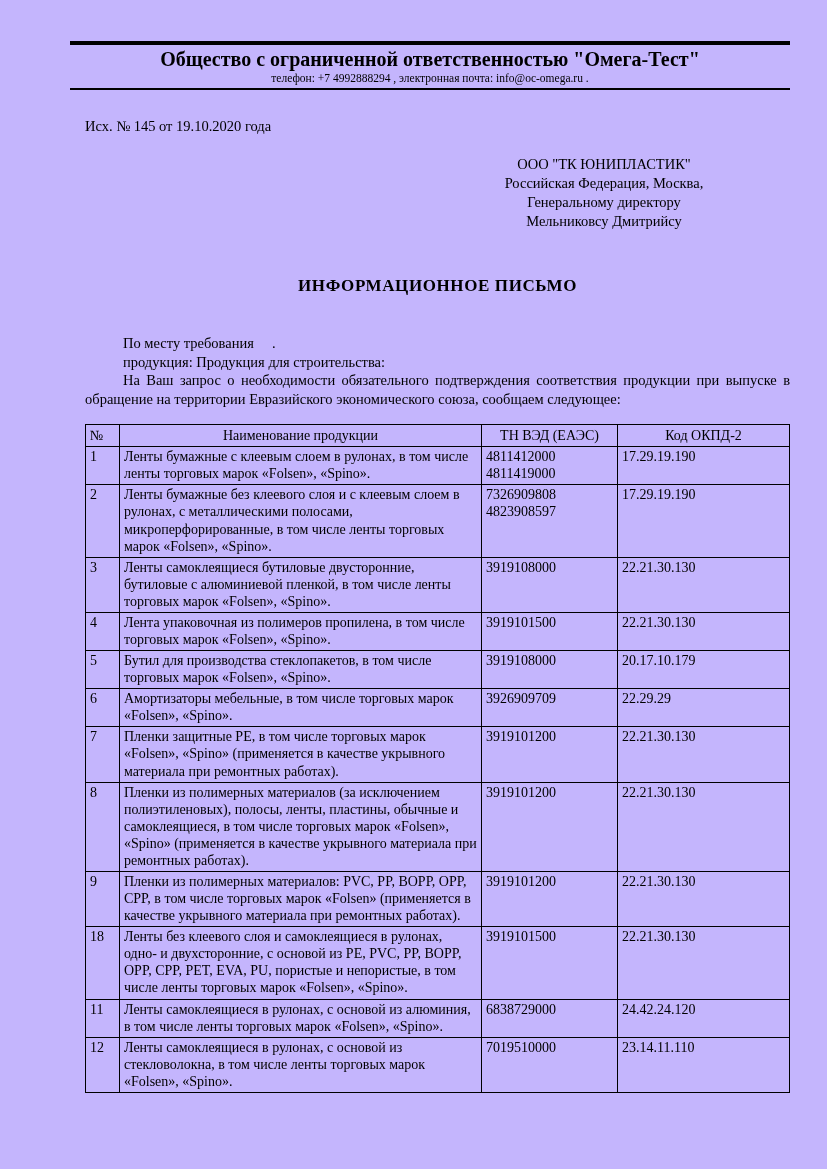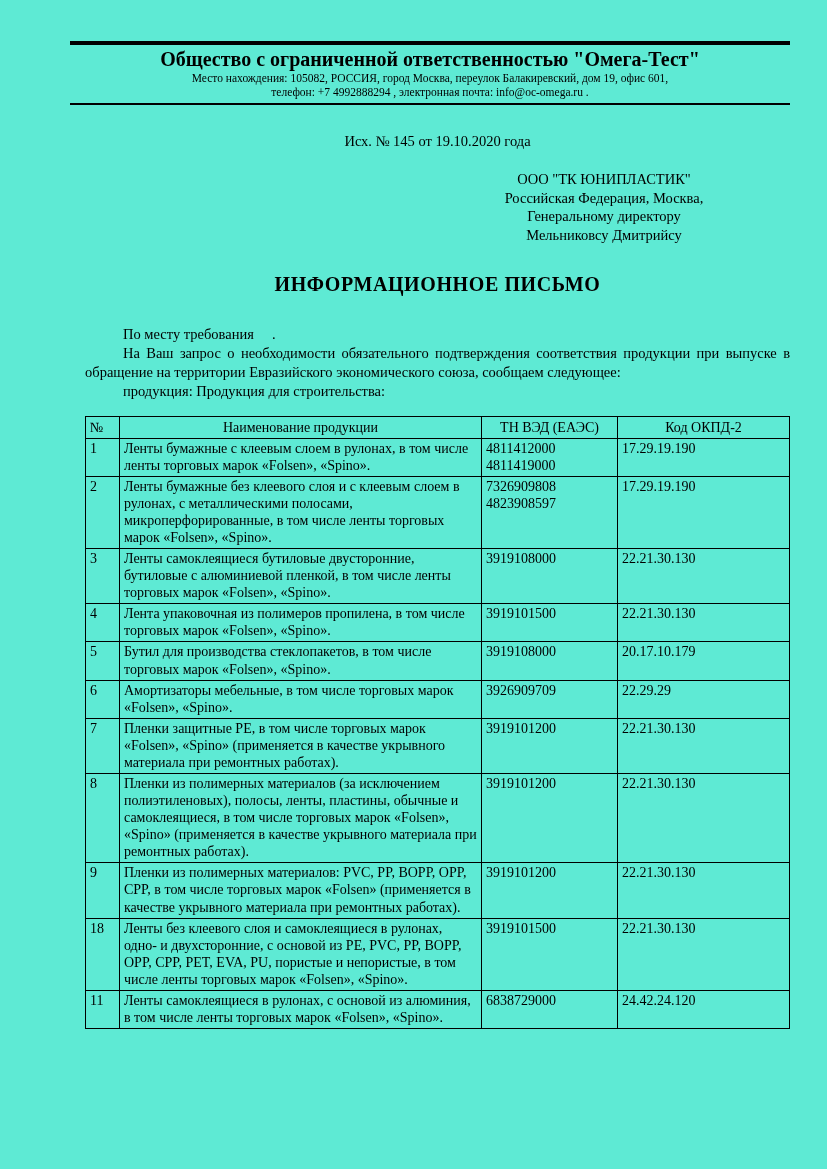--- a/index.html
+++ b/index.html
@@ -6,21 +6,21 @@
   html, body { background: #ffffff; }
   body {
     width: 827px; height: 1169px;
     font-family: "Liberation Serif", serif;
     color: #000;
     overflow: hidden;
   }
   .page {
     width: 827px; height: 1169px;
     padding: 41px 37px 20px 70px;
-    background: #5eead4;
+    background: #c4b5fd;
   }
   
   .letterhead {
     border-top: 4px solid #000;
     padding-top: 3px;
     text-align: center;
   }
   .company-name {
     font-size: 20px;
     font-weight: bold;
@@ -32,39 +32,38 @@
   }
   .letterhead-rule {
     border-bottom: 2px solid #000;
     margin-top: 3px;
   }
   
   .content { margin-left: 15px; }
   .ref-number {
     margin-top: 28px;
     font-size: 14.5px;
-    text-align: center;
   }
   .recipient {
     margin-top: 20px;
     margin-left: auto;
     width: 372px;
     text-align: center;
     font-size: 14.5px;
     line-height: 1.3;
   }
   .letter-title {
-    margin-top: 28px;
+    margin-top: 45px;
     text-align: center;
-    font-size: 20px;
+    font-size: 17px;
     font-weight: bold;
     letter-spacing: 0.6px;
   }
   .paras {
-    margin-top: 29px;
+    margin-top: 38px;
     font-size: 14.5px;
     line-height: 1.3;
   }
   p.para {
     text-indent: 38px;
     text-align: justify;
   }
   p.para.preserve { white-space: pre-wrap; text-align: left; }
   
   .table-wrap { margin-top: 15px; }
@@ -89,42 +88,41 @@
   td.col-tnved { white-space: pre-line; }
   td.col-okpd { }
 </style>
 </head>
 <body>
 
 <div class="page">
 
   <div class="letterhead">
     <div class="company-name">Общество с ограниченной ответственностью "Омега-Тест"</div>
-    <div class="addr">Место нахождения: 105082, РОССИЯ, город Москва, переулок Балакиревский, дом 19, офис 601,</div>
     <div class="addr">телефон:  +7 4992888294 , электронная почта: info@oc-omega.ru .</div>
     <div class="letterhead-rule"></div>
   </div>
 
   <div class="content">
 
     <div class="ref-number">Исх. № 145 от 19.10.2020 года</div>
 
     <div class="recipient">
       <div>ООО "ТК ЮНИПЛАСТИК"</div>
       <div>Российская Федерация, Москва,</div>
       <div>Генеральному директору</div>
       <div>Мельниковсу Дмитрийсу</div>
     </div>
 
     <div class="letter-title">ИНФОРМАЦИОННОЕ ПИСЬМО</div>
 
     <div class="paras">
       <p class="para preserve">По месту требования     .</p>
+      <p class="para">продукция: Продукция для строительства:</p>
       <p class="para">На Ваш запрос о необходимости обязательного подтверждения соответствия продукции при выпуске в обращение на территории Евразийского экономического союза, сообщаем следующее:</p>
-      <p class="para">продукция: Продукция для строительства:</p>
     </div>
 
     <div class="table-wrap">
       <table class="products">
         <colgroup>
           <col style="width:34px">
           <col>
           <col style="width:136px">
           <col style="width:172px">
         </colgroup>
@@ -198,18 +196,24 @@
               <td class="col-name">Ленты без клеевого слоя и  самоклеящиеся в рулонах, одно- и двухсторонние, с основой из PE, PVC, PP, BOPP, OPP, CPP, PET, EVA, PU, пористые и непористые, в том числе ленты торговых марок «Folsen», «Spino».</td>
               <td class="col-tnved">3919101500</td>
               <td class="col-okpd">22.21.30.130</td>
             </tr>
             <tr>
               <td class="col-num">11</td>
               <td class="col-name">Ленты самоклеящиеся в рулонах, с основой из алюминия, в том числе ленты торговых марок «Folsen», «Spino».</td>
               <td class="col-tnved">6838729000</td>
               <td class="col-okpd">24.42.24.120</td>
             </tr>
+            <tr>
+              <td class="col-num">12</td>
+              <td class="col-name">Ленты самоклеящиеся в рулонах, с основой из стекловолокна, в том числе ленты торговых марок «Folsen», «Spino».</td>
+              <td class="col-tnved">7019510000</td>
+              <td class="col-okpd">23.14.11.110</td>
+            </tr>
           </tbody>
       </table>
     </div>
 
   </div>
 </div>
 
 </body></html>

